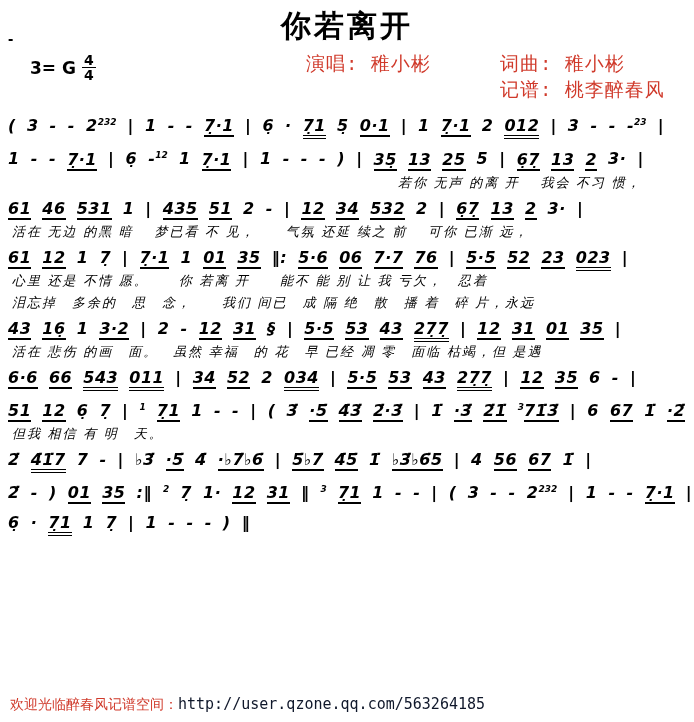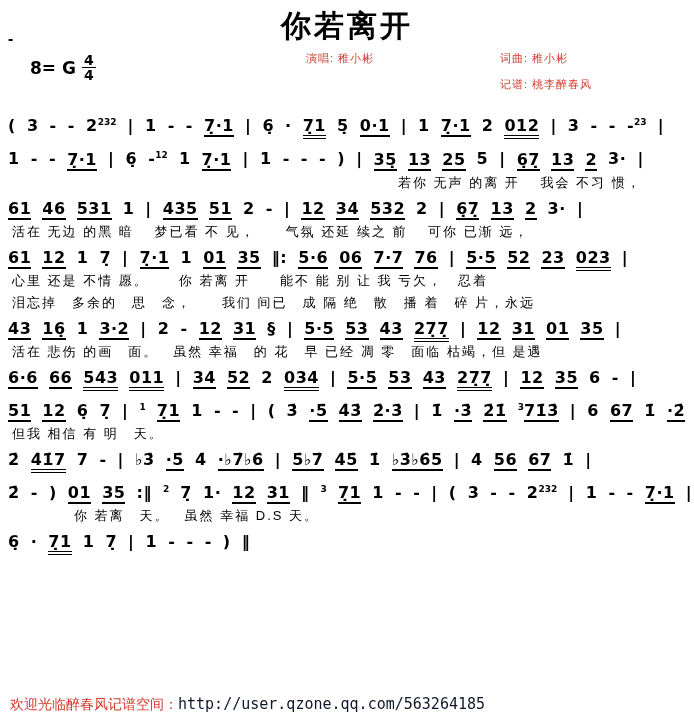--- a/index.html
+++ b/index.html
@@ -7,28 +7,28 @@
   .sheet{position:relative;width:694px;height:722px;background:#fff;}
 
   
   .stray-dash{position:absolute;left:8px;top:30px;font-weight:bold;font-size:16px;}
   .title{margin:0;padding-top:6px;text-align:center;font-size:30px;font-weight:900;letter-spacing:3px;font-family:"Liberation Serif","DejaVu Serif",serif;}
   .meta{position:relative;height:54px;margin-top:2px;}
   .keysig{position:absolute;left:30px;top:4px;font-size:17px;font-weight:bold;display:flex;align-items:center;gap:6px;font-family:"DejaVu Sans",sans-serif;}
   .timesig{display:inline-flex;flex-direction:column;align-items:center;line-height:1;font-size:14px;font-weight:bold;}
   .timesig .tnum{padding:0 2px;}
   .timesig .tnum:first-child{border-bottom:1.5px solid #000;}
-  .credit{position:absolute;color:#d03a2b;font-size:11px;letter-spacing:1px;font-family:Liberation Sans, sans-serif;}
+  .credit{position:absolute;color:#d03a2b;font-size:19px;letter-spacing:1px;font-family:Liberation Mono, monospace;}
   .credit.c0{left:306px;top:2px;}
   .credit.c1{left:500px;top:2px;}
   .credit.c2{left:500px;top:28px;}
 
   
   .score{padding:6px 0 0 8px;}
-  .line{margin-bottom:3px;}
+  .line{margin-bottom:3px;font-style:italic;}
   .notation{font-family:"DejaVu Sans",sans-serif;font-weight:bold;font-size:16px;line-height:27px;white-space:nowrap;word-spacing:5px;letter-spacing:.5px;}
   .notation sup{font-size:9px;font-weight:bold;letter-spacing:0;}
   .u1{border-bottom:2px solid #000;padding-bottom:0px;}
   .u2{border-bottom:4px double #000;}
   .lyrics{font-size:13px;line-height:19px;white-space:pre;letter-spacing:2px;padding-left:4px;}
   .line:nth-child(2) .lyrics{padding-left:390px;}
   .line:nth-child(10) .lyrics{padding-left:66px;}
 
   
   .footer{position:absolute;left:10px;bottom:8px;font-size:14px;white-space:nowrap;}
@@ -39,21 +39,21 @@
 <body>
 
 <div class="sheet">
 
   <span class="stray-dash">-</span>
 
   <h1 class="title">你若离开</h1>
 
   <div class="meta">
     <div class="keysig">
-      <span>8= G</span>
+      <span>3= G</span>
       <span class="timesig">
         <span class="tnum">4</span>
         <span class="tnum">4</span>
       </span>
     </div>
     <span class="credit c0">演唱: 稚小彬</span>
     <span class="credit c1">词曲: 稚小彬</span>
     <span class="credit c2">记谱: 桃李醉春风</span>
   </div>
 
@@ -85,21 +85,20 @@
       </div>
       <div class="line">
         <div class="notation"><span class="u1">51</span> <span class="u1">12</span> 6̣ 7̣ | <sup>1</sup> <span class="u1">7̣1</span> 1  -  - | ( 3̇ <span class="u1">·5̇</span> <span class="u1">4̇3̇</span> <span class="u1">2̇·3̇</span> | 1̇ <span class="u1">·3̇</span> <span class="u1">2̇1̇</span> <sup>3</sup><span class="u1">71̇3̇</span> | 6 <span class="u1">67</span> 1̇ <span class="u1">·2̇</span> |</div>
         <div class="lyrics">但我 相信 有 明　天。</div>
       </div>
       <div class="line">
         <div class="notation">2̇ <span class="u2">4̇1̇7</span> 7  - | ♭3̇ <span class="u1">·5̇</span> 4̇ <span class="u1">·♭7̇♭6̇</span> | <span class="u1">5̇♭7̇</span> <span class="u1">4̇5̇</span> 1̇ <span class="u1">♭3̇♭6̇5</span> | 4 <span class="u1">56</span> <span class="u1">67</span> 1̇ |</div>
       </div>
       <div class="line">
         <div class="notation">2̇  - ) <span class="u1">01</span> <span class="u1">35</span> :‖ <sup>2</sup> 7̣ 1· <span class="u1">12</span> <span class="u1">31</span> ‖ <sup>3</sup> <span class="u1">7̣1</span> 1  -  - | ( 3  -  - 2<sup>232</sup> | 1  -  - <span class="u1">7̣·1</span> |</div>
-        <div class="lyrics">你 若离　天。　虽然 幸福 D.S 天。</div>
       </div>
       <div class="line">
         <div class="notation">6̣ · <span class="u2">7̣1</span> 1 7̣ | 1  -  -  - ) ‖</div>
       </div>
     </div>
 
   <div class="footer">
     <span class="red">欢迎光临醉春风记谱空间：</span><span class="url">http://user.qzone.qq.com/563264185</span>
   </div>
 

